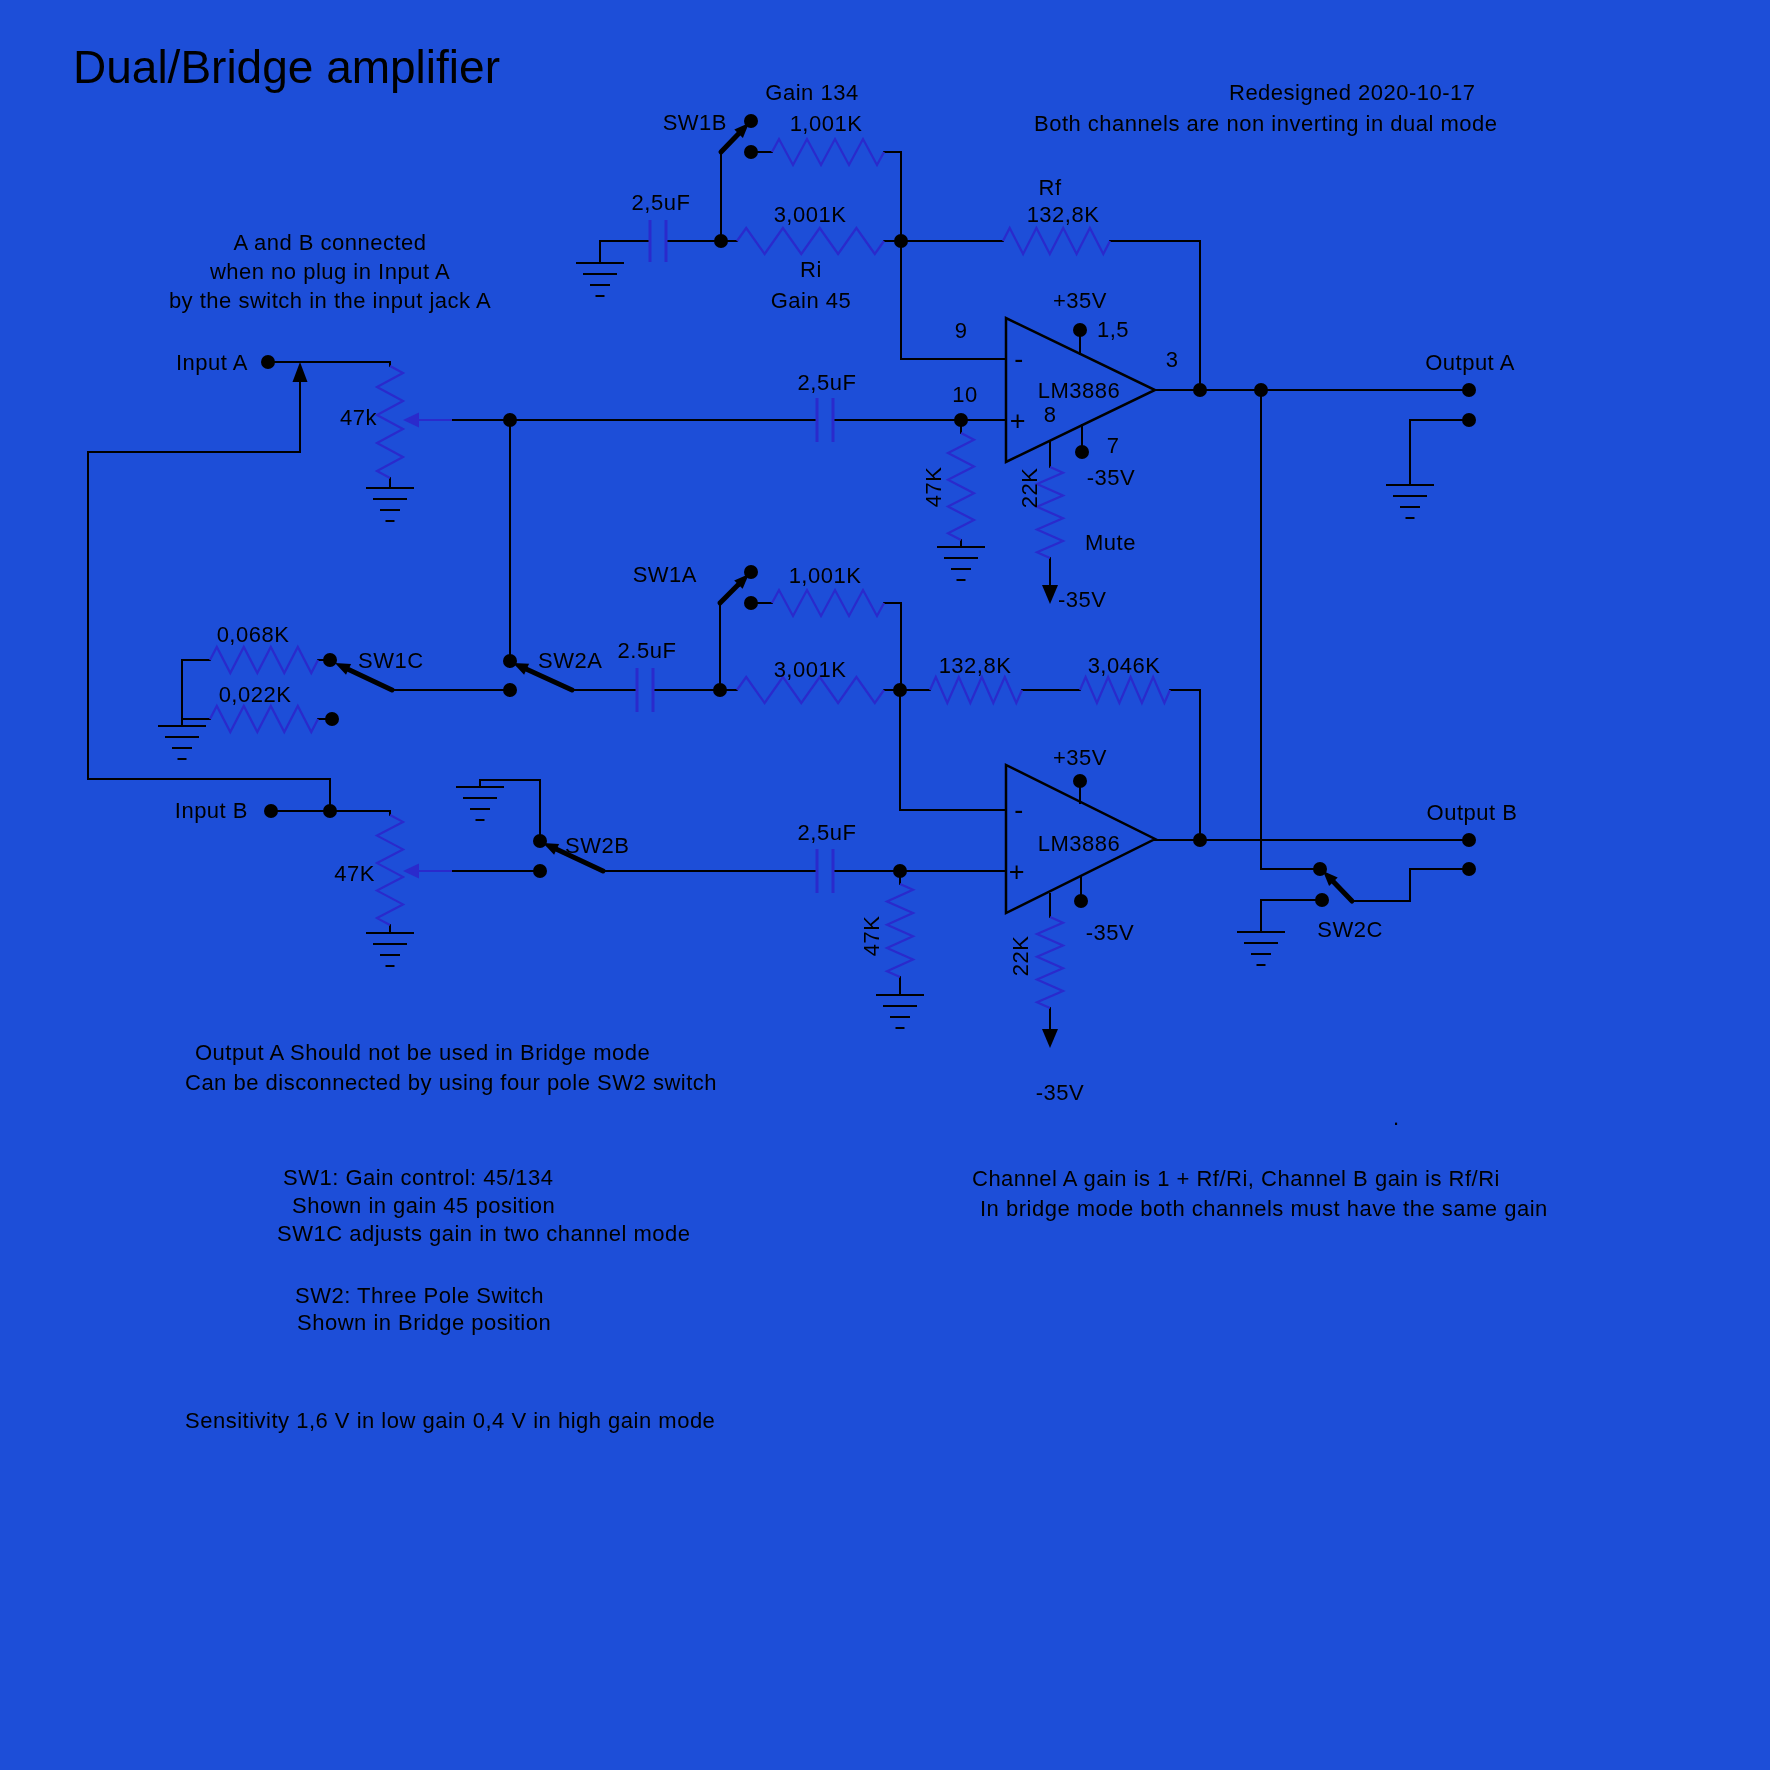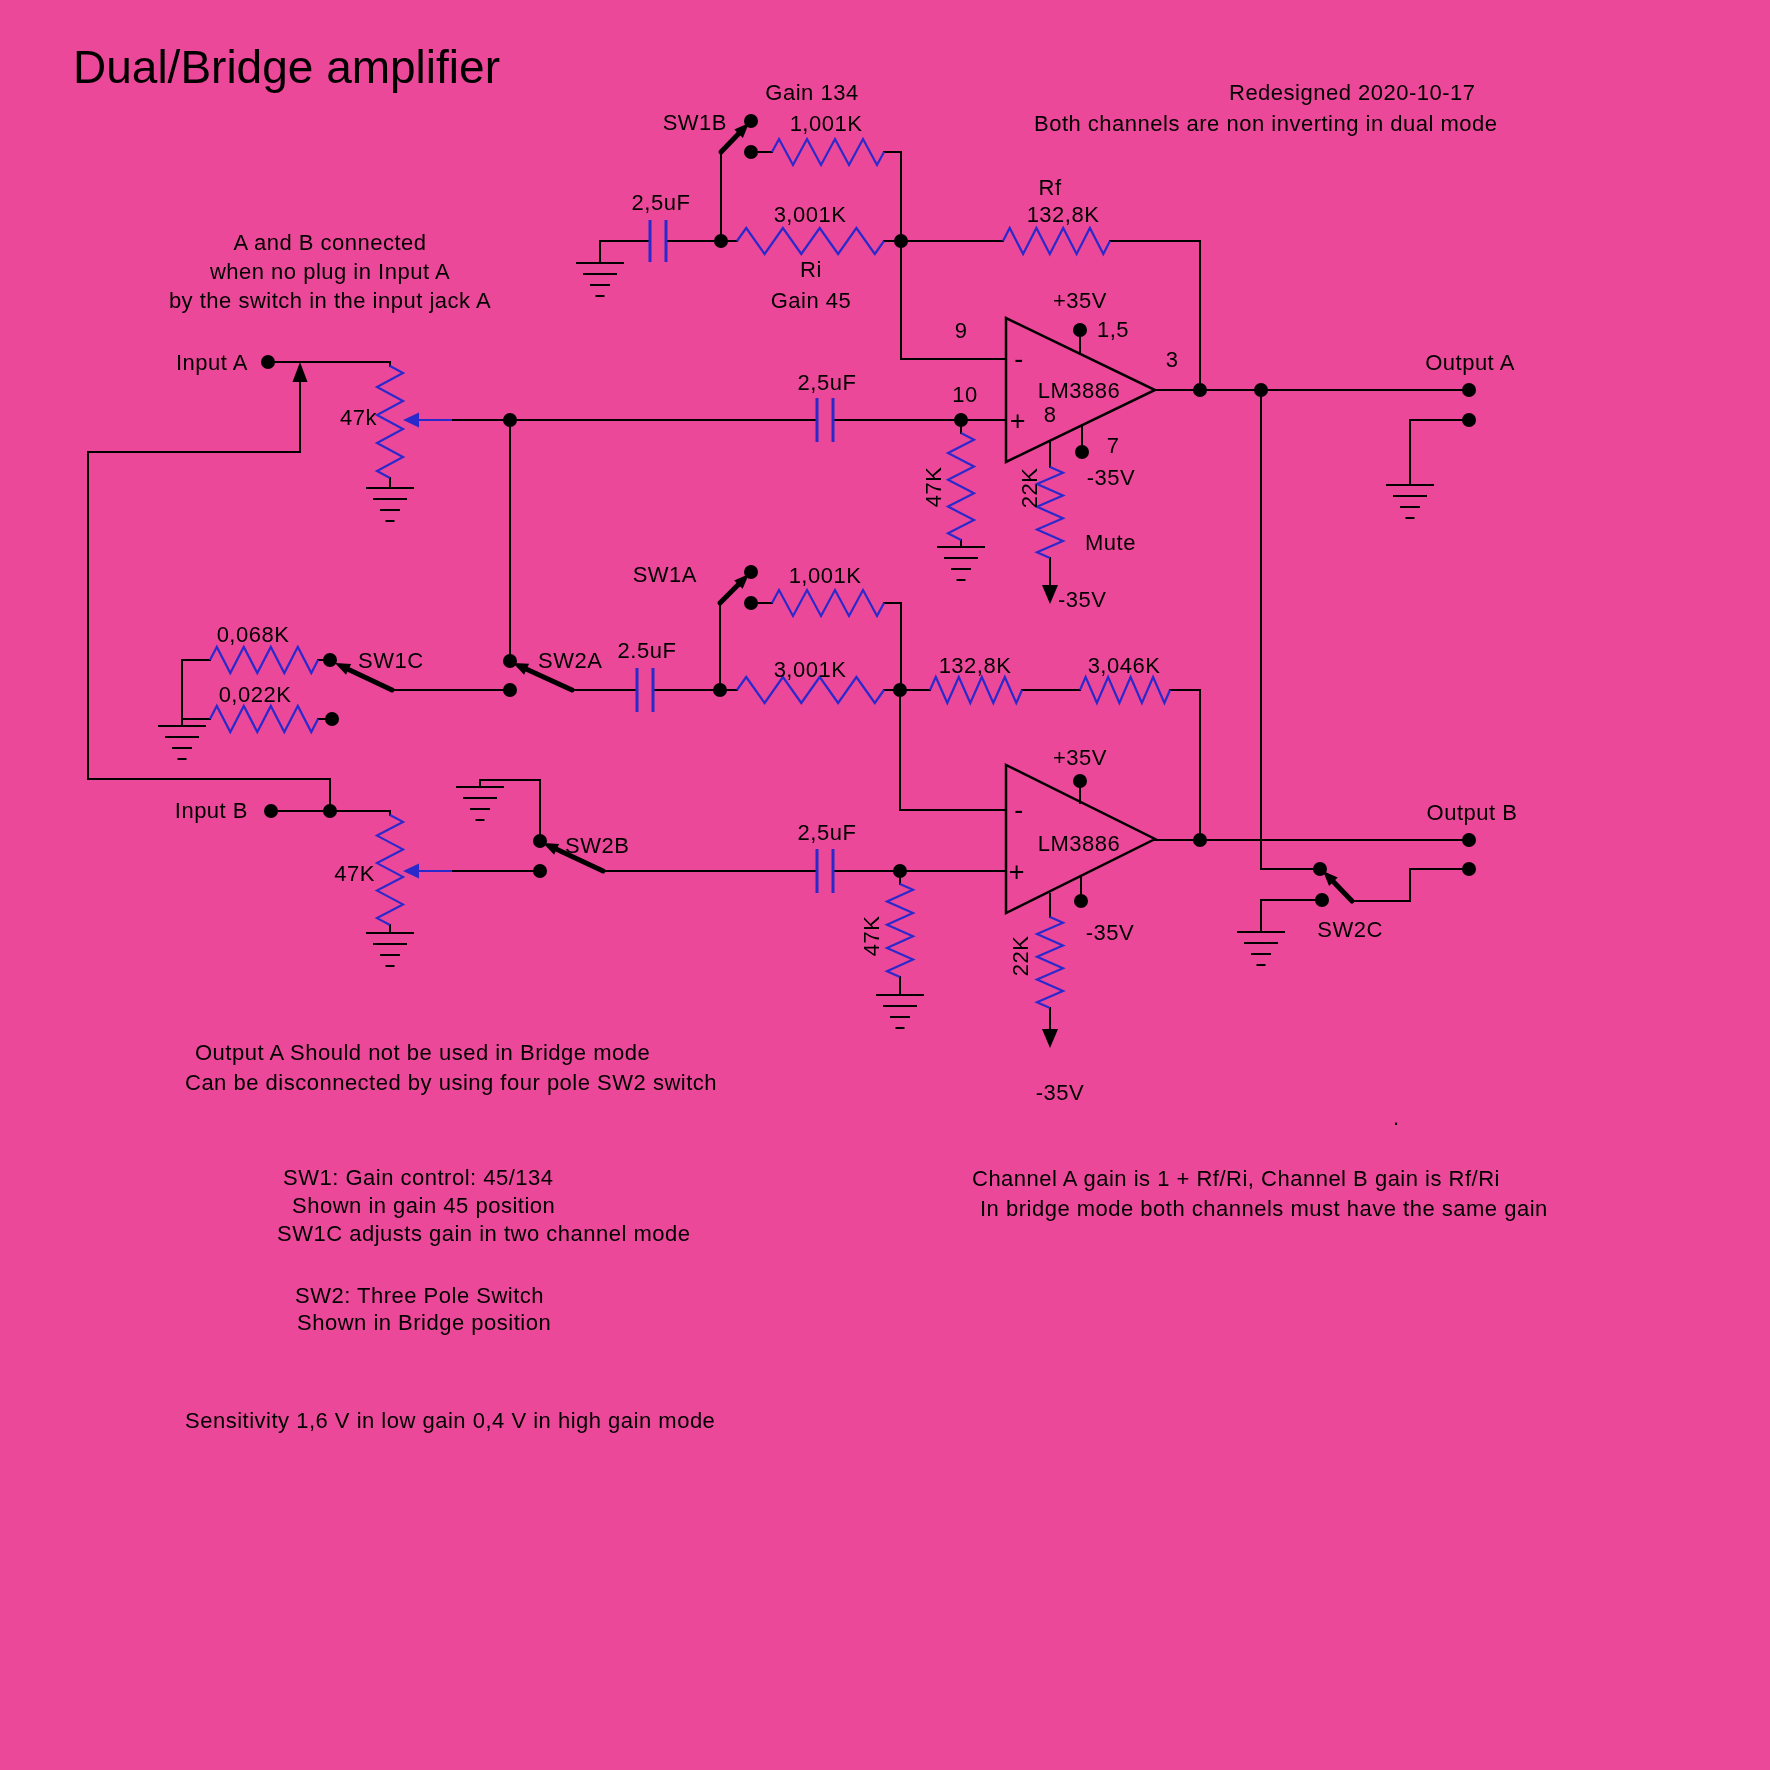--- a/index.html
+++ b/index.html
@@ -1,16 +1,16 @@
 <!DOCTYPE html>
 <html style="--comp: #2a2acc; --wire: #000000;"><head>
 <meta charset="utf-8">
 <style>
   html,body{margin:0;padding:0;background:#fff;}
-  .page{width:1770px;height:1770px;position:relative;background:#ec4899;}
+  .page{width:1770px;height:1770px;position:relative;background:#1d4ed8;}
   svg text{font-family:"Liberation Sans","DejaVu Sans",sans-serif;font-size:22px;fill:#000;letter-spacing:0.5px;}
   svg .t-title{font-size:46px;letter-spacing:0;}
   svg .t-mid{text-anchor:middle;}
   svg .t-end{text-anchor:end;}
   svg .sign{font-size:27px;}
   .w{stroke:#000;stroke-width:2;fill:none;stroke-linecap:square;}
   .op{stroke:#000;stroke-width:2.5;fill:none;stroke-linejoin:miter;}
   .res{stroke:var(--comp,#2a2acc);stroke-width:2.2;fill:none;stroke-linejoin:miter;}
   .cap{stroke:var(--comp,#2a2acc);stroke-width:3;fill:none;}
   .bw{stroke:var(--comp,#2a2acc);stroke-width:2.2;fill:none;}

